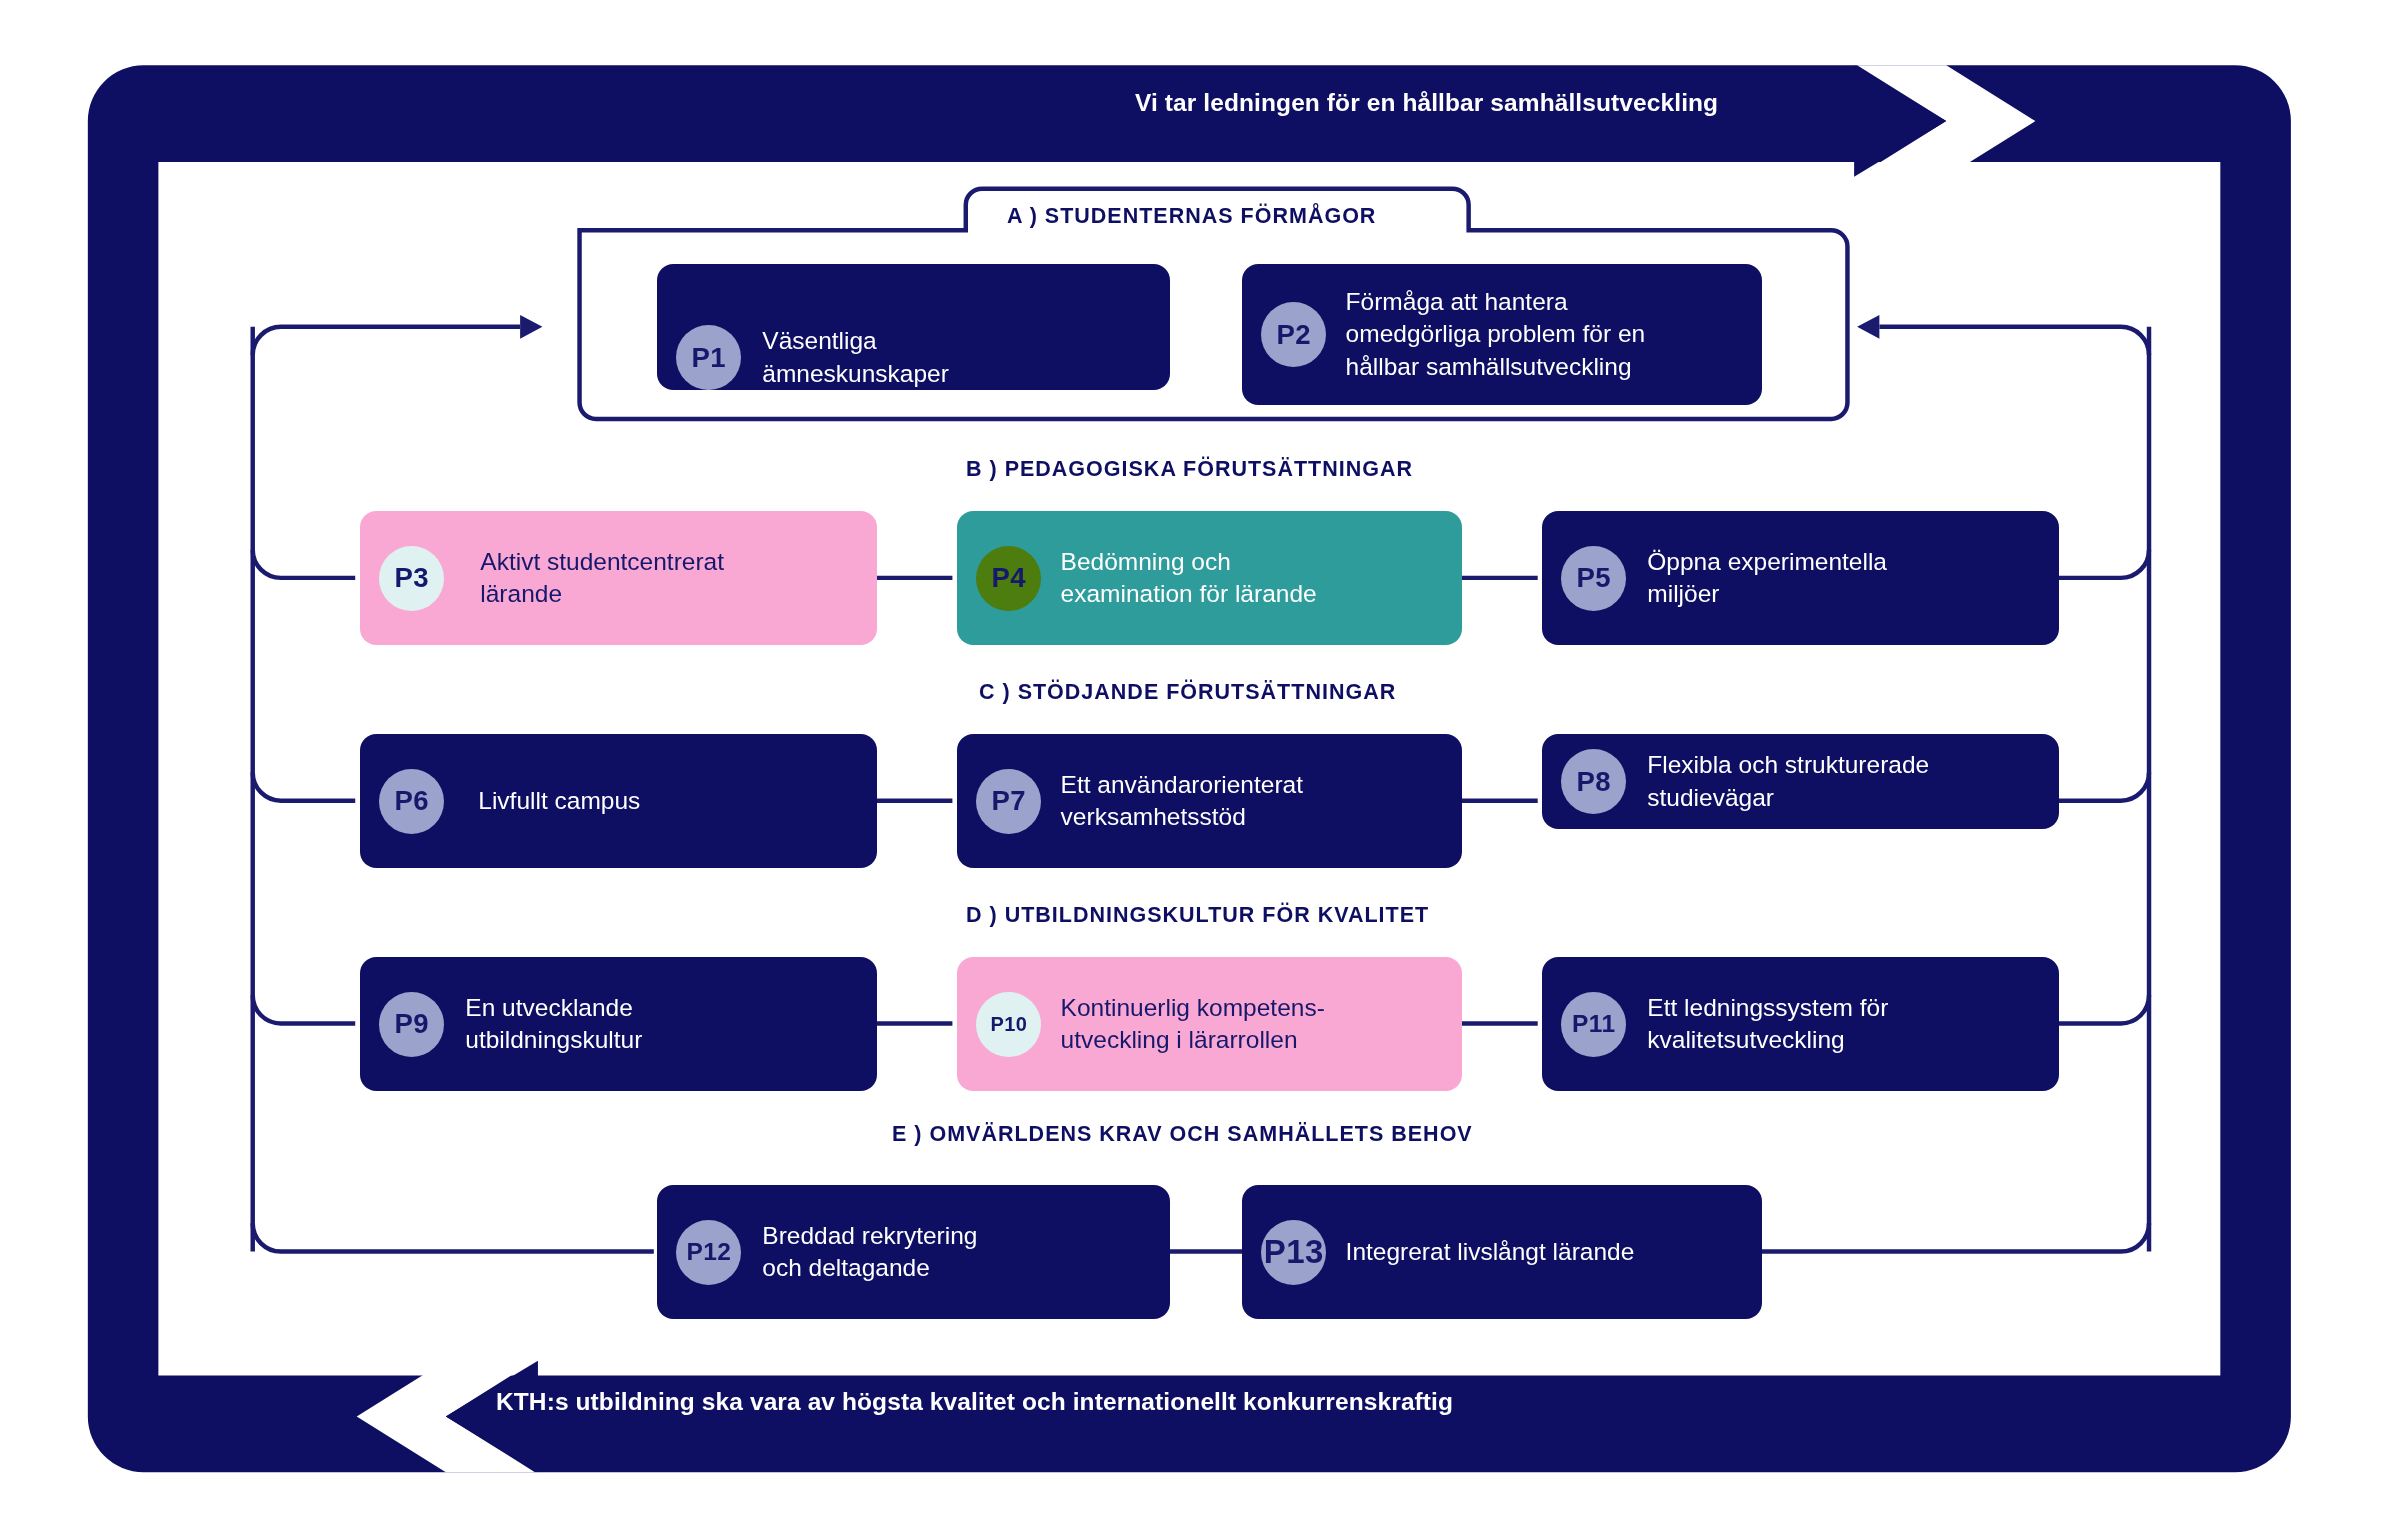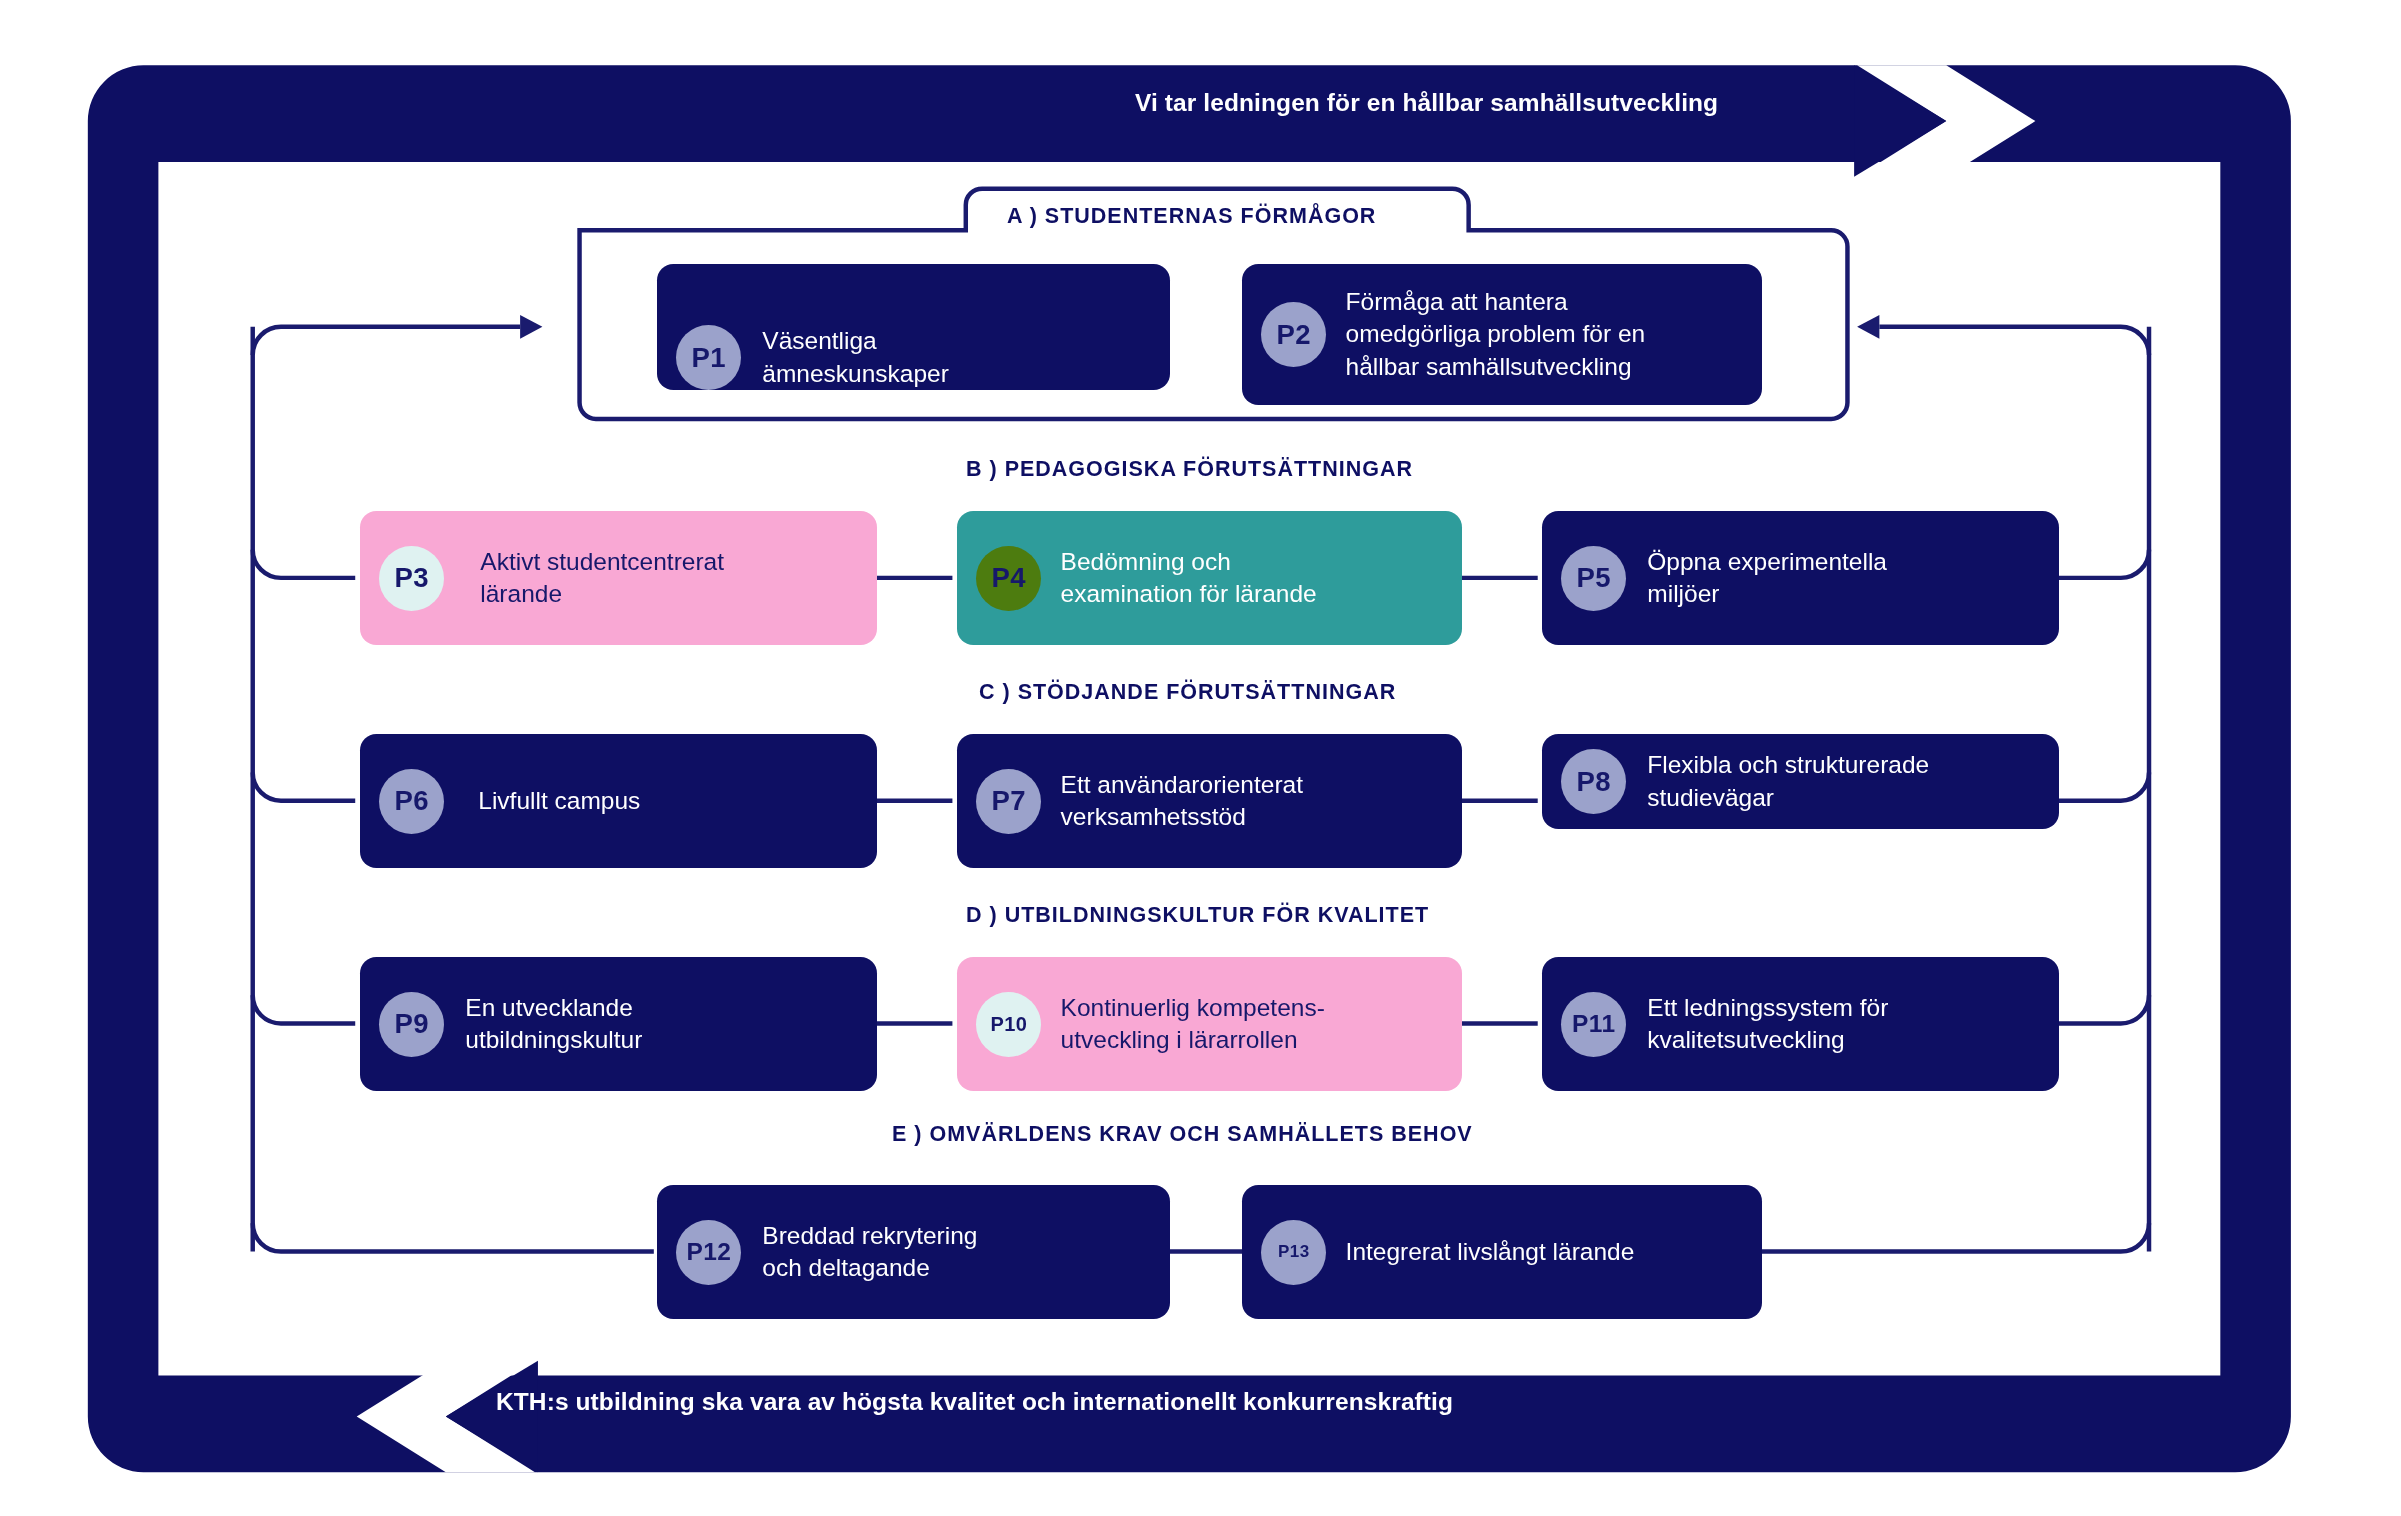--- a/index.html
+++ b/index.html
@@ -226,18 +226,18 @@
 kvalitetsutveckling</div>
   </div>
 
   <div class="card navy" style="left:657px;top:1185px;width:513px;height:134px;padding:0 18px 0 19.3px;">
     <div class="badge" style="width:65px;height:65px;font-size:24.5px;">P12</div>
     <div class="card-label" style="margin-left:21px;">Breddad rekrytering
 och deltagande</div>
   </div>
 
   <div class="card navy" style="left:1242px;top:1185px;width:520px;height:134px;padding:0 18px 0 19.3px;">
-    <div class="badge" style="width:65px;height:65px;font-size:17px;">P13</div>
+    <div class="badge" style="width:65px;height:65px;font-size:33px;">P13</div>
     <div class="card-label" style="margin-left:19.3px;">Integrerat livslångt lärande</div>
   </div>
 
 </div>
 
 
 </body></html>

